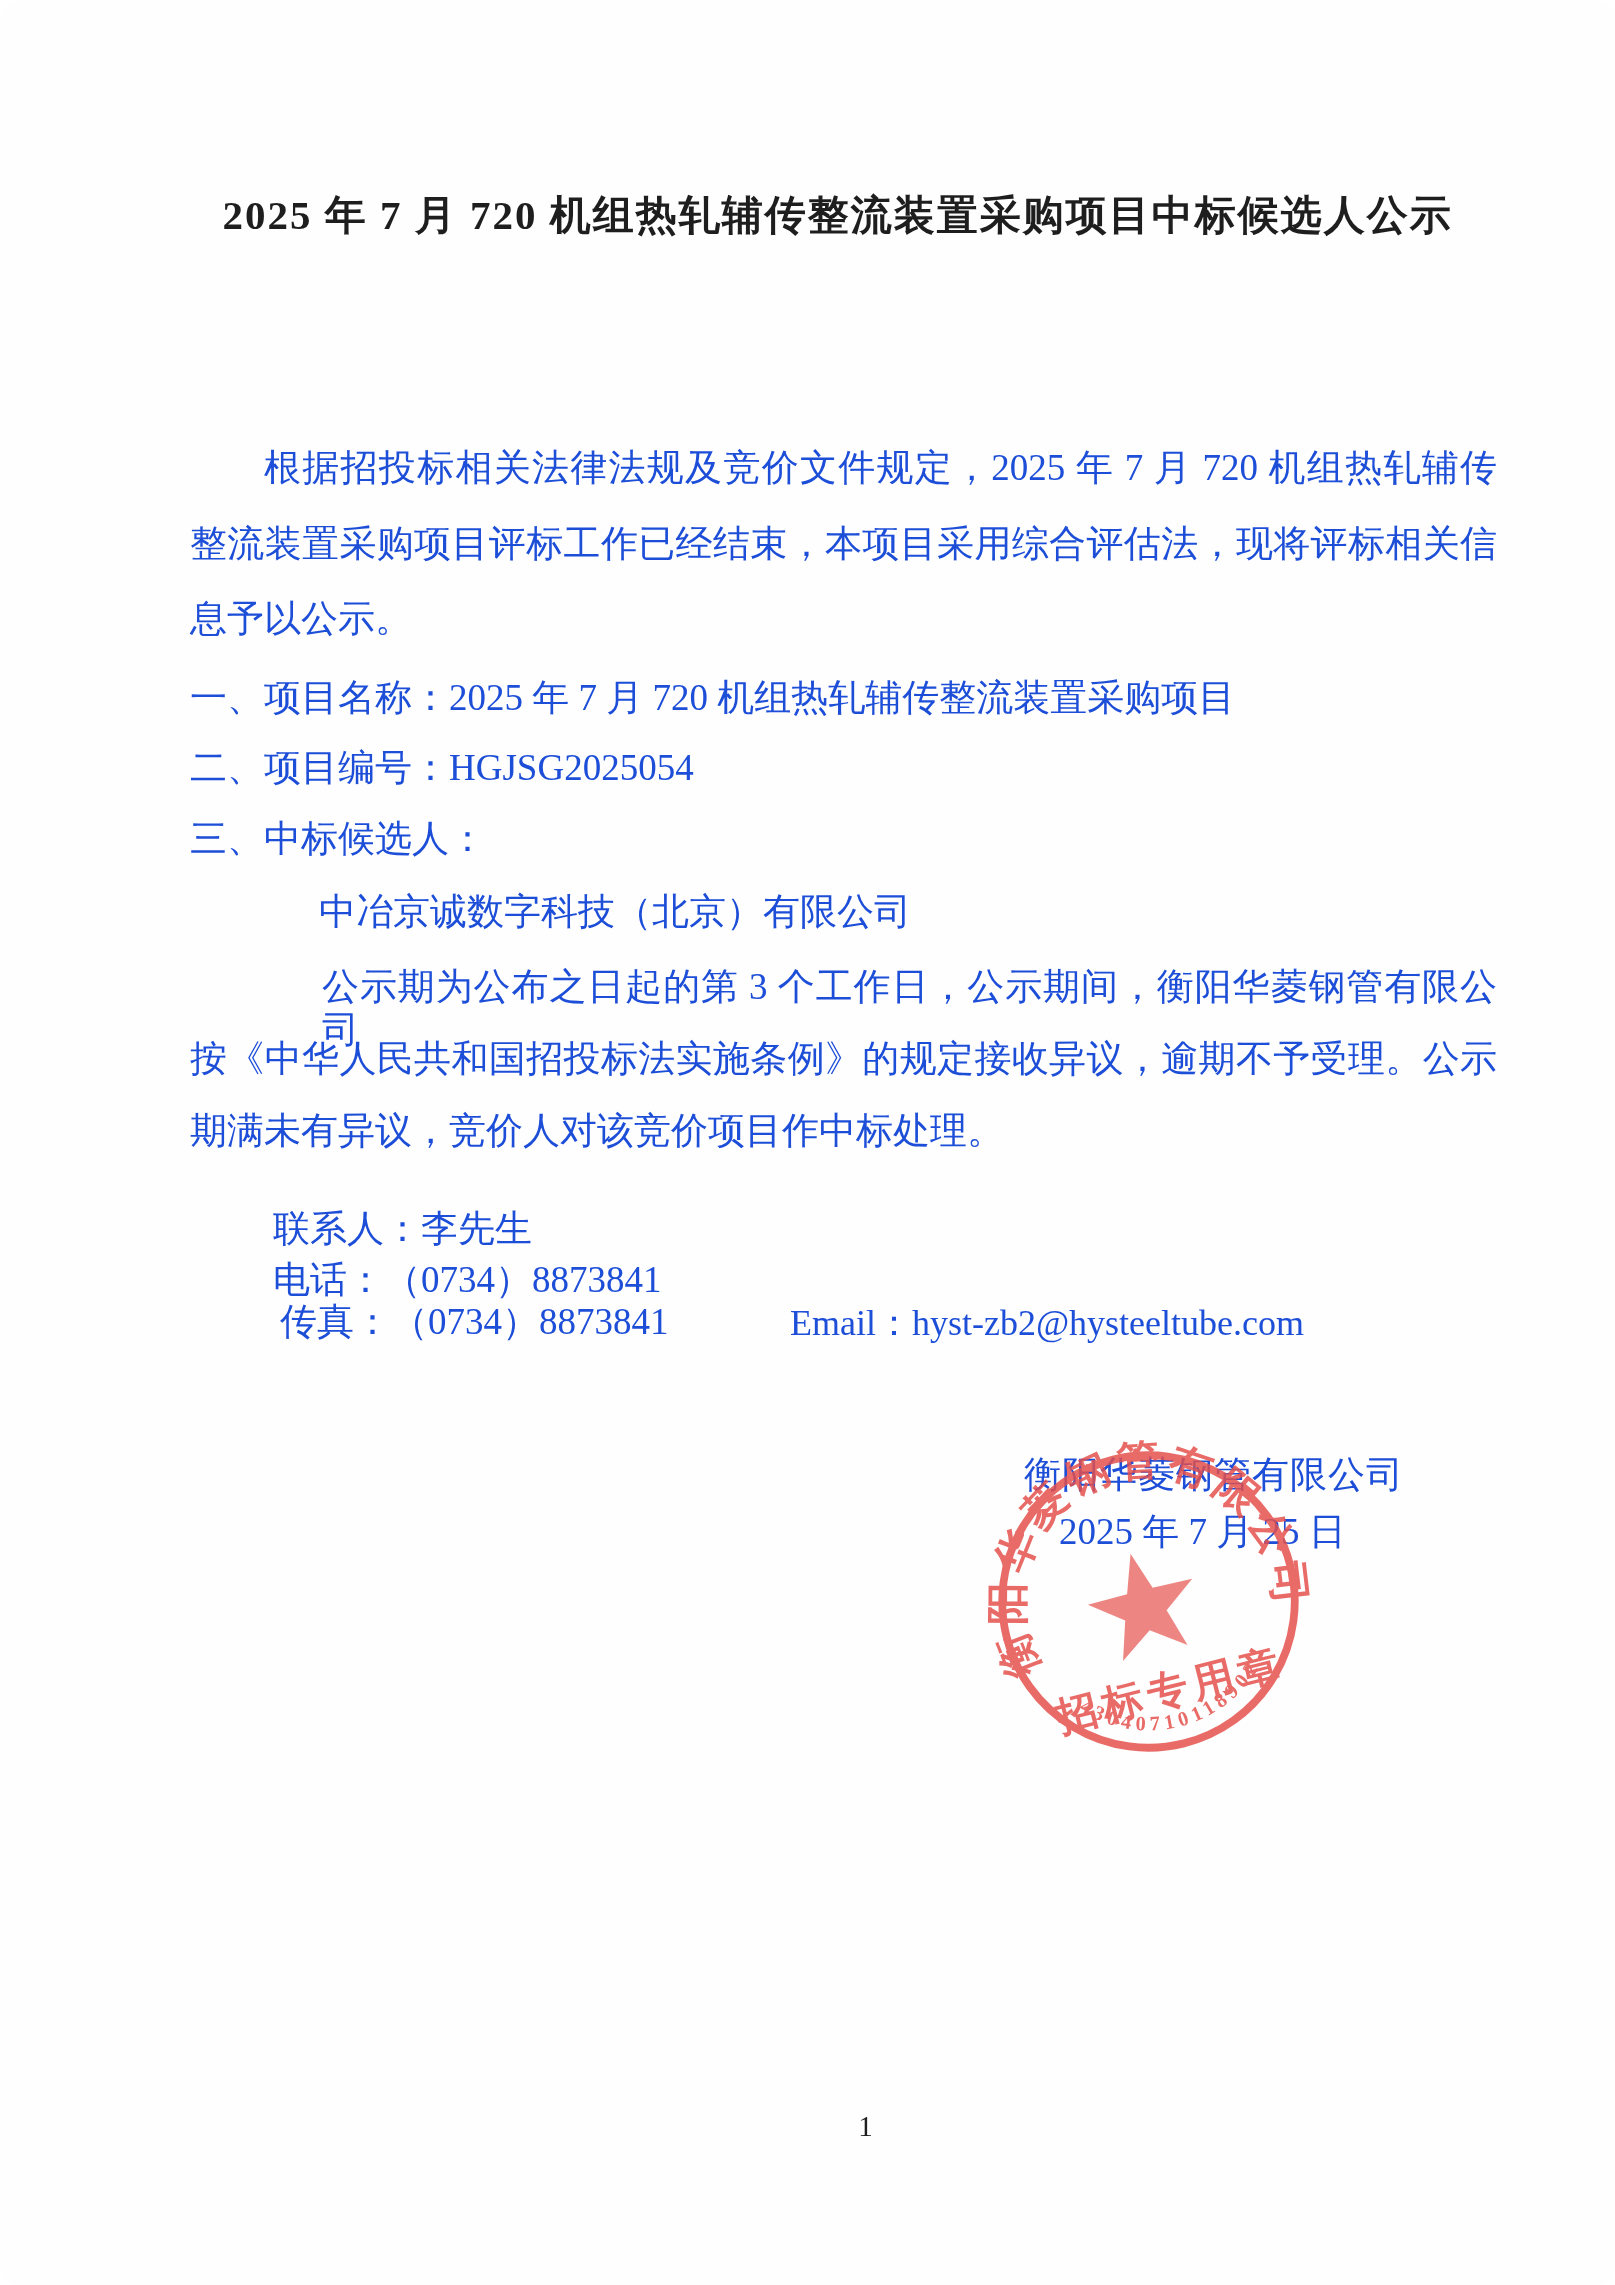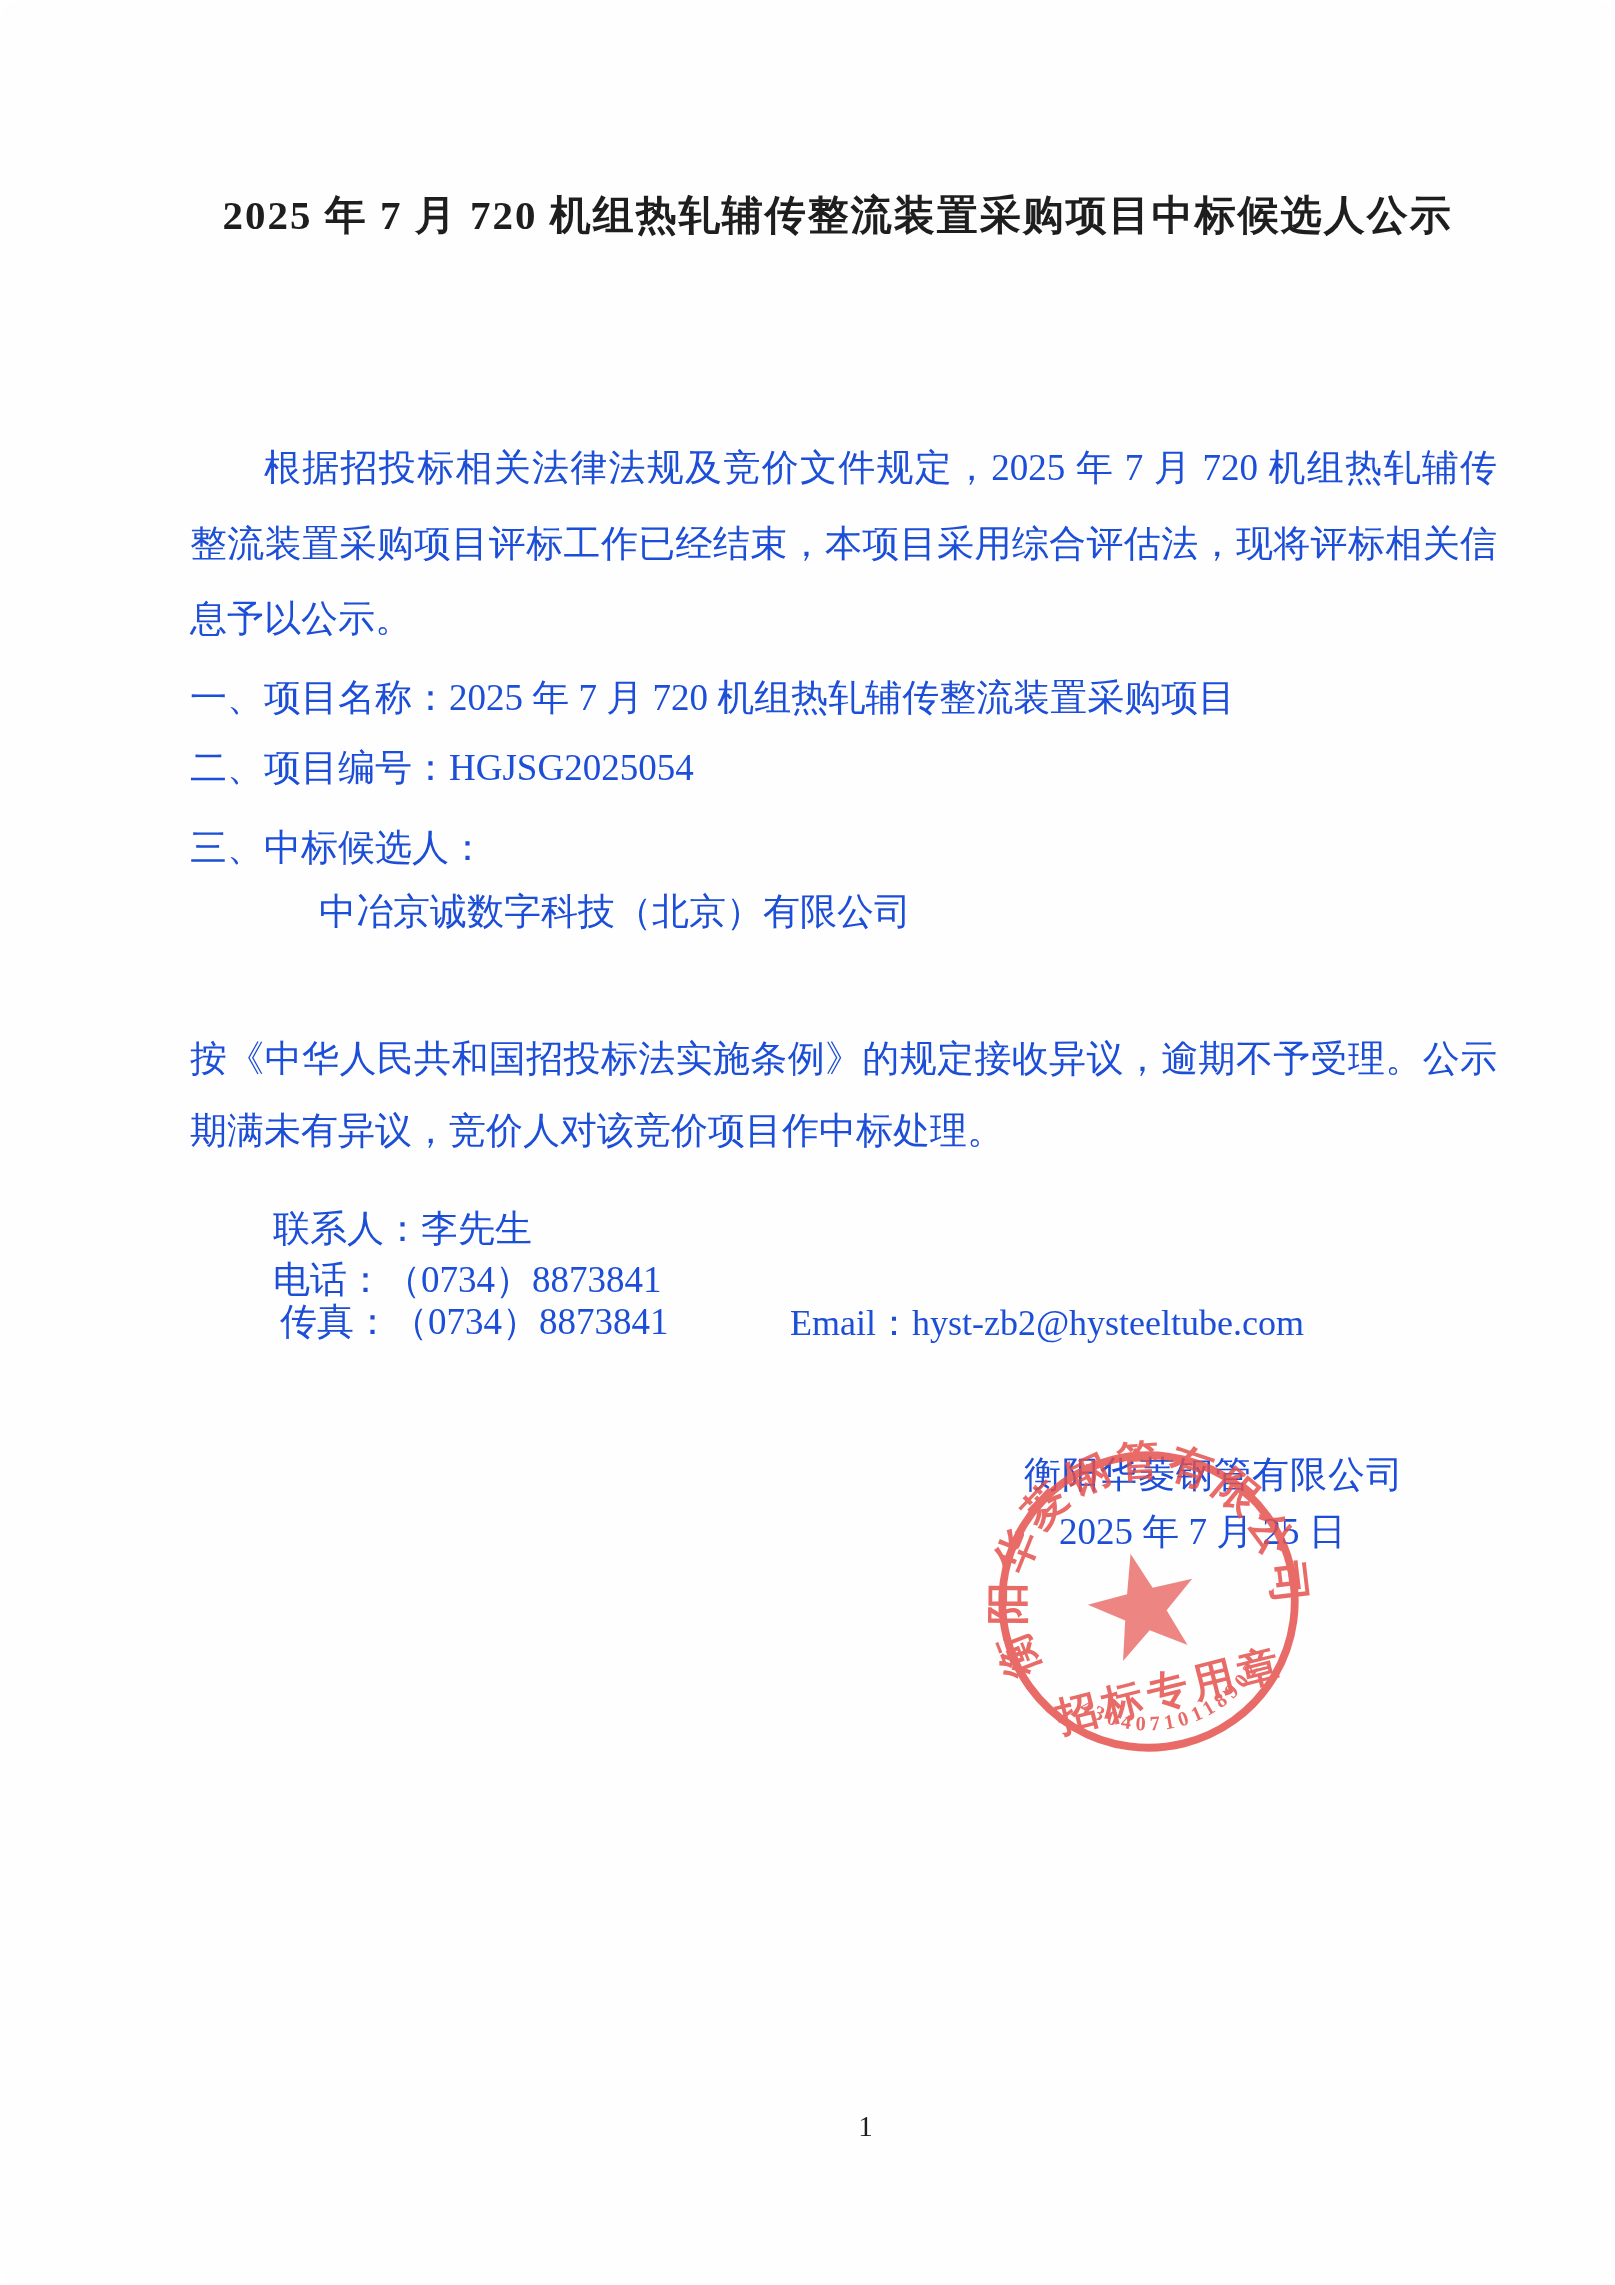--- a/index.html
+++ b/index.html
@@ -31,24 +31,25 @@
 <div class="page">
 
   <h1 class="doc-title">2025 年 7 月 720 机组热轧辅传整流装置采购项目中标候选人公示</h1>
 
   <p class="bl just" style="top:447px;left:264px;width:1233px;">根据招投标相关法律法规及竞价文件规定，2025 年 7 月 720 机组热轧辅传</p>
   <p class="bl just" style="top:523px;left:190px;width:1307px;">整流装置采购项目评标工作已经结束，本项目采用综合评估法，现将评标相关信</p>
   <p class="bl nw" style="top:598px;left:190px;">息予以公示。</p>
 
   <p class="bl nw" style="top:677px;left:190px;">一、项目名称：2025 年 7 月 720 机组热轧辅传整流装置采购项目</p>
   <p class="bl nw" style="top:747px;left:190px;">二、项目编号：HGJSG2025054</p>
-  <p class="bl nw" style="top:818px;left:190px;margin-top:9px;">三、中标候选人：</p>
+  <p class="bl nw" style="top:818px;left:190px;">三、中标候选人：</p>
 
   <p class="bl nw" style="top:891px;left:319px;">中冶京诚数字科技（北京）有限公司</p>
 
+  <p class="bl just" style="top:966px;left:322px;width:1175px;">公示期为公布之日起的第 3 个工作日，公示期间，衡阳华菱钢管有限公司</p>
   <p class="bl nw" style="top:1110px;left:190px;">期满未有异议，竞价人对该竞价项目作中标处理。</p>
   <p class="bl just" style="top:1038px;left:190px;width:1307px;">按《中华人民共和国招投标法实施条例》的规定接收异议，逾期不予受理。公示</p>
 
   <p class="bl nw contact" style="top:1208px;left:273px;">联系人：李先生</p>
   <p class="bl nw contact" style="top:1259px;left:273px;">电话：（0734）8873841</p>
   <p class="bl nw contact" style="top:1301px;left:280px;">传真：（0734）8873841</p>
   <p class="bl nw email" style="top:1303px;left:790px;">Email：hyst-zb2@hysteeltube.com</p>
 
   <p class="bl sig" style="top:1454px;left:1024px;letter-spacing:1px;">衡阳华菱钢管有限公司</p>
   <p class="bl sig" style="top:1511px;left:1059px;">2025 年 7 月 25 日</p>

